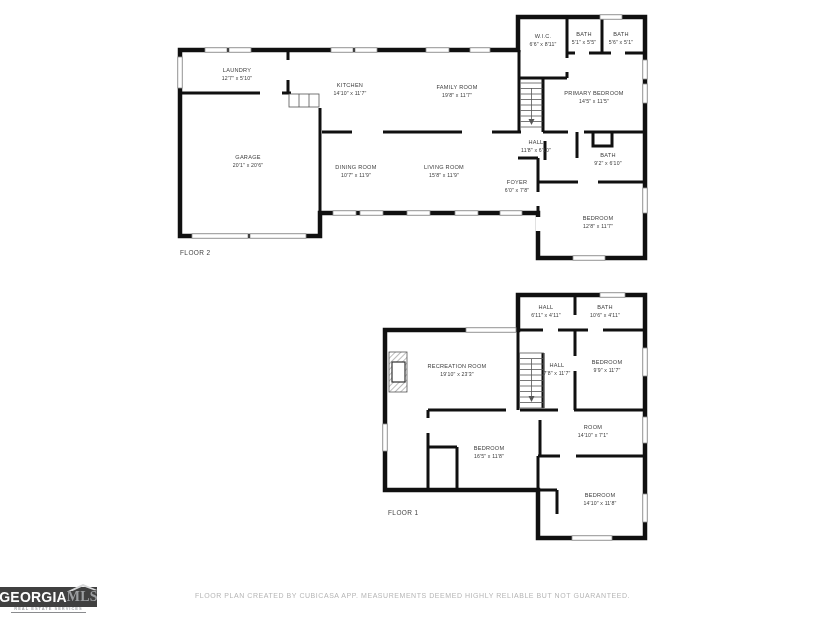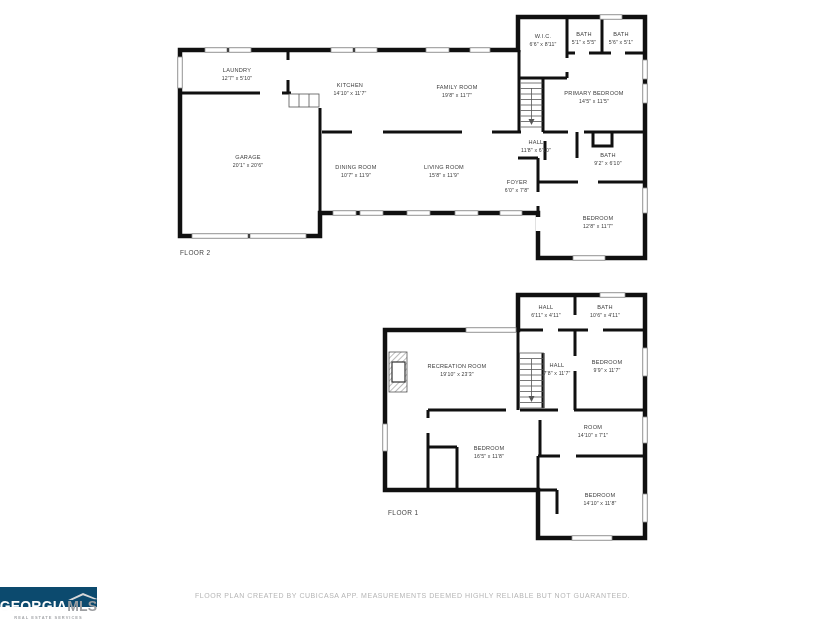--- a/index.html
+++ b/index.html
@@ -16,28 +16,28 @@
   .room .rd { font-size:5.2px; letter-spacing:0.15px; }
   .floor-label {
     position:absolute; font-size:6.5px; color:#3d3d3d; letter-spacing:0.4px; z-index:2;
   }
   .disclaimer {
     position:absolute; top:592px; left:50%; transform:translateX(-50%);
     font-size:7px; letter-spacing:0.55px; color:#b5b5b5; white-space:nowrap; z-index:2;
   }
   .logo {
     position:absolute; left:0; top:587px; width:97px; height:20px;
-    background:#0c4a6e; text-align:center; box-sizing:border-box; padding-top:12px; z-index:3;
+    background:#404040; text-align:center; box-sizing:border-box; padding-top:3px; z-index:3;
   }
   .logo-row {
     display:flex; justify-content:center; align-items:flex-end;
     font-weight:bold; font-size:14px; line-height:1;
   }
   .logo-georgia { color:#fdfdfd; letter-spacing:0.2px; }
-  .logo-mls-wrap { position:relative; display:inline-block; }
+  .logo-mls-wrap { position:relative; display:inline-block;font-family:Liberation Serif, serif; }
   .logo-roof { position:absolute; top:-6.5px; left:-1px; width:34px; height:7px; }
   .logo-mls { color:#9c9ea1; letter-spacing:0.2px; }
   .logo-tagline {
     font-size:4px; color:#a7a9ac; letter-spacing:1px; margin:1.5px auto 0 auto;
     width:78%; border-bottom:1px solid #8a8b8e; padding-bottom:1.5px; font-weight:bold;
   }
 </style>
 </head>
 <body>
 

